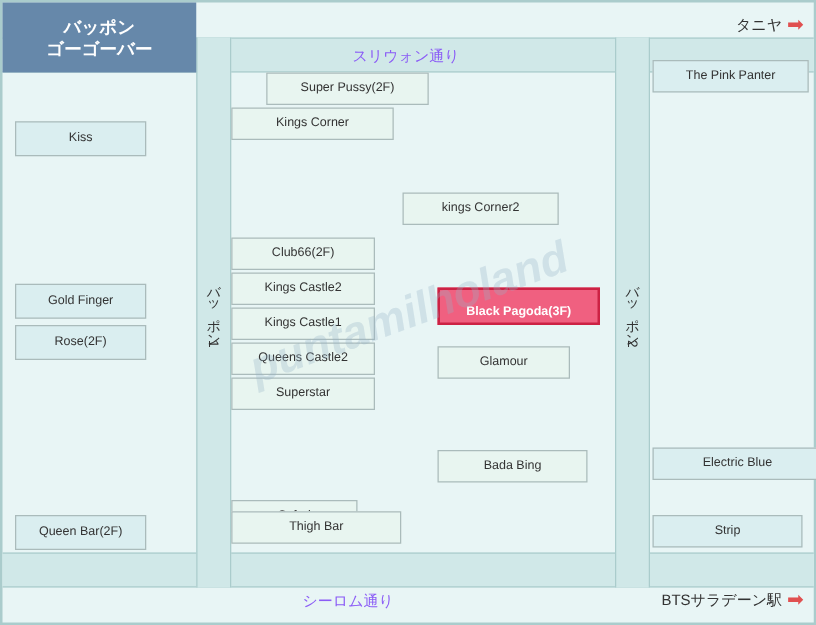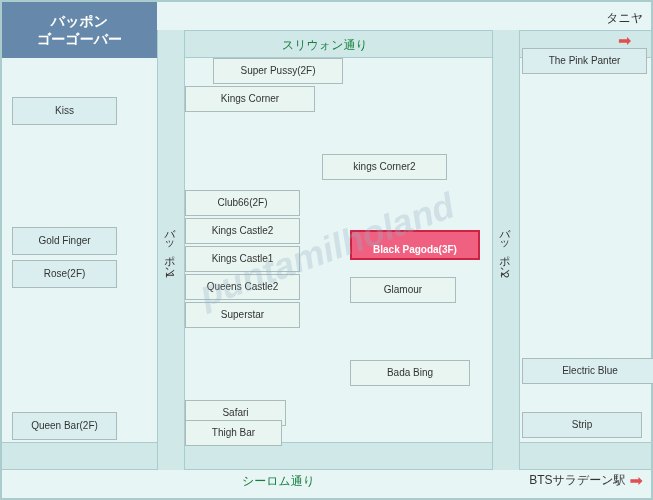--- a/index.html
+++ b/index.html
@@ -14,21 +14,21 @@
     .map-container {
       width: 653px;
       height: 500px;
       position: relative;
       background: #e8f5f5;
       border: 2px solid #aacccc;
     }
     
     .road-label {
       position: absolute;
-      color: #15803d;
+      color: #8b5cf6;
       font-size: 12px;
       white-space: nowrap;
     }
     
     .venue {
       position: absolute;
       background: #e8f5f0;
       border: 1px solid #aabbbb;
       display: flex;
       align-items: center;
@@ -115,21 +115,21 @@
   <div style="position:absolute;bottom:28px;left:0;right:0;height:28px;background:#d0e8e8;border-top:1px solid #aacccc;border-bottom:1px solid #aacccc;"></div>
 
   <div style="position:absolute;top:28px;left:155px;width:28px;bottom:28px;background:#d0e8e8;border-left:1px solid #aacccc;border-right:1px solid #aacccc;"></div>
 
   <div style="position:absolute;top:28px;left:490px;width:28px;bottom:28px;background:#d0e8e8;border-left:1px solid #aacccc;border-right:1px solid #aacccc;"></div>
 
   <div class="road-label" style="top:35px;left:280px;">スリウォン通り</div>
 
   <div class="road-label" style="bottom:8px;left:240px;">シーロム通り</div>
 
-  <div class="arrow-label" style="top:8px;right:8px;flex-direction:column;">
+  <div class="arrow-label" style="top:8px;right:8px;">
     <span>タニヤ</span>
     <span class="arrow">➡</span>
   </div>
 
   <div class="arrow-label" style="bottom:8px;right:8px;">
     <span>BTSサラデーン駅</span>
     <span class="arrow">➡</span>
   </div>
 
   <div class="road-v-label" style="top:50%;left:160px;transform:translateY(-50%);">バッポン1</div>
@@ -197,21 +197,21 @@
   </div>
 
   <div class="venue" style="left:348px;top:358px;width:120px;height:26px;">
     <span>Bada Bing</span>
   </div>
 
   <div class="venue" style="left:183px;top:398px;width:101px;height:26px;">
     <span>Safari</span>
   </div>
 
-  <div class="venue" style="left:183px;top:418px;width:97px;height:26px;">
+  <div class="venue" style="left:183px;top:407px;width:136px;height:26px;">
     <span>Thigh Bar</span>
   </div>
 
   <div class="venue right-block" style="left:520px;top:46px;width:125px;height:26px;">
     <span>The Pink Panter</span>
   </div>
 
   <div class="venue right-block" style="left:520px;top:356px;width:136px;height:26px;">
     <span>Electric Blue</span>
   </div>

